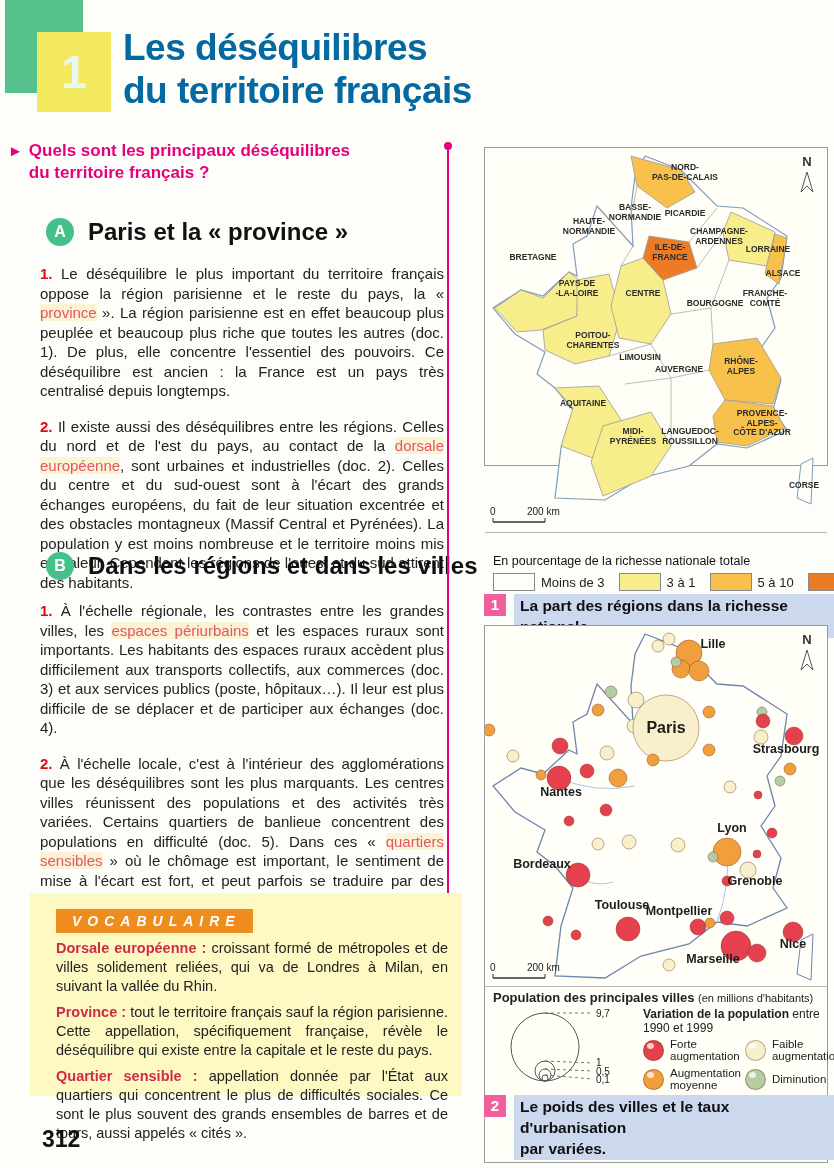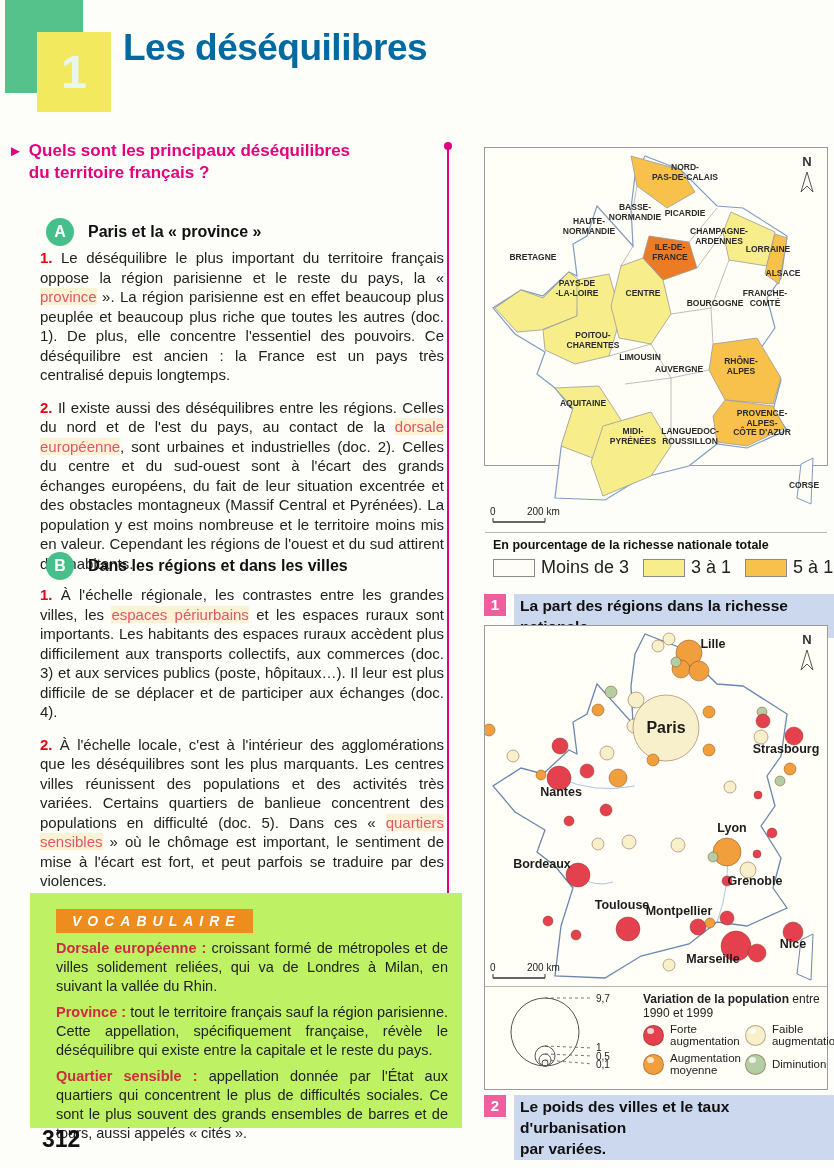--- a/index.html
+++ b/index.html
@@ -12,56 +12,56 @@
   .main-title{position:absolute;left:123px;top:26px;font-size:37px;line-height:43px;font-weight:bold;color:#0369a1;letter-spacing:-0.5px;}
 
   
   .question{position:absolute;left:8px;top:140px;width:430px;color:#e5007d;font-weight:bold;font-size:17px;line-height:22px;}
   .q-arrow{color:#e5007d;margin-right:6px;font-size:15px;}
   .q-text{display:inline-block;vertical-align:top;max-width:390px;}
 
   
   .sec-head{position:absolute;display:flex;align-items:center;gap:14px;}
   .sec-circle{width:28px;height:28px;border-radius:50%;background:#45c08a;color:#fff;font-weight:bold;font-size:16px;text-align:center;line-height:28px;flex:0 0 auto;}
-  .sec-title{font-size:16px;font-weight:bold;color:#101010;}
+  .sec-title{font-size:24px;font-weight:bold;color:#101010;}
   .paras{position:absolute;left:40px;width:404px;}
-  .para{font-size:15px;line-height:19.5px;text-align:justify;margin:0 0 13px 0;}
+  .para{font-size:15px;line-height:19.5px;text-align:justify;margin:16px 0 13px 0;}
   .seg-num{color:#e30613;font-weight:bold;}
   .seg-term{color:#e0566a;background:#fcf3d4;}
 
   
   .pink-rule{position:absolute;left:447px;top:147px;width:2px;height:788px;background:#e5007d;}
   .pink-rule::before{content:"";position:absolute;left:-3px;top:-5px;width:8px;height:8px;background:#e5007d;border-radius:50%;}
   .pink-rule::after{content:"";position:absolute;left:-3px;bottom:-6px;width:8px;height:8px;background:#e5007d;transform:rotate(45deg);}
 
   
-  .vocab-panel{position:absolute;left:30px;top:893px;width:432px;height:235px;background:#bef264;}
+  .vocab-panel{position:absolute;left:30px;top:893px;width:432px;height:203px;background:#fef9c3;}
   .vocab-box{display:inline-block;margin:16px 0 6px 26px;background:#ee8c1d;color:#fff;font-weight:bold;font-style:italic;font-size:14px;letter-spacing:6px;padding:4px 12px 4px 16px;}
   .vocab-entries{margin:0 14px 0 26px;}
   .vocab-entry{font-size:14.5px;line-height:19px;text-align:justify;margin:0 0 7px 0;}
   .vocab-term{color:#cf2b45;font-weight:bold;}
   .page-num{position:absolute;left:42px;top:1126px;font-size:23px;font-weight:bold;color:#111;}
 
   
   .doc-box{position:absolute;left:484px;width:344px;border:1px solid #9b9b9b;background:#fffef7;box-sizing:border-box;}
   .doc1{top:147px;height:319px;}
-  .doc2{top:625px;height:465px;}
+  .doc2{top:625px;height:538px;}
   .map-svg{display:block;}
   .region-label{font-size:8.5px;font-weight:bold;fill:#2b2b2b;text-anchor:middle;}
   .city-label{font-size:12.5px;font-weight:bold;fill:#1c1c1c;text-anchor:middle;}
   .city-label.major{font-size:16px;}
   .city-circle{stroke:rgba(120,60,30,.55);stroke-width:.8;}
   .scale-text{font-size:10px;fill:#222;}
   .compass-n{font-size:13px;font-weight:bold;fill:#333;text-anchor:middle;}
 
   .map1-legend{border-top:1px solid #b5b5b5;padding:5px 8px 4px 8px;}
-  .map1-legend-title{font-size:12.5px;font-weight:bold;color:#111;margin:0 0 5px 0;}
+  .map1-legend-title{font-size:12.5px;font-weight:normal;color:#111;margin:16px 0 5px 0;}
   .swatch-row{display:flex;align-items:center;gap:6px;}
   .swatch{width:40px;height:16px;border:1px solid #8a8a8a;flex:0 0 auto;}
-  .swatch-label{font-size:18px;margin-right:8px;white-space:nowrap;}
+  .swatch-label{font-size:13px;margin-right:8px;white-space:nowrap;}
 
   .map2-legend{border-top:1px solid #b5b5b5;padding:3px 8px 2px 8px;}
   .map2-legend-title{font-size:12.5px;margin:0;}
   .map2-legend-title b{font-size:13px;}
   .map2-legend-sub{font-size:11px;}
   .legend2-body{display:flex;}
   .size-key{flex:0 0 150px;}
   .var-legend{flex:1;padding-top:2px;}
   .var-title{font-size:12px;margin:0 0 3px 0;}
   .var-grid{display:grid;grid-template-columns:1fr 1fr;row-gap:5px;column-gap:4px;}
@@ -80,20 +80,21 @@
 <body>
 
 <div class="page">
 
   <div class="green-sq"></div>
   <div class="yellow-sq">
     <span class="chapter-num">1</span>
   </div>
   <div class="main-title">
     <div>Les déséquilibres</div>
+    <div>du territoire français</div>
   </div>
 
   <div class="question">
     <span class="q-arrow">►</span><span class="q-text"><span>Quels sont les principaux déséquilibres</span><br><span>du territoire français ?</span></span>
   </div>
 
   <div class="sec-head" style="left:46px;top:218px;">
     <span class="sec-circle">A</span>
     <span class="sec-title">Paris et la « province »</span>
   </div>
@@ -277,20 +278,21 @@
         <line x1="60" y1="348" x2="60" y2="352" stroke="#333" stroke-width="1"></line>
         <text class="scale-text" x="5" y="345">0</text>
         <text class="scale-text" x="42" y="345">200 km</text>
       </g>
       <g>
         <text class="compass-n" x="322" y="18">N</text>
         <path d="M322,24 L316,44 L322,38 L328,44 Z" fill="none" stroke="#555" stroke-width="1"></path>
       </g>
     </svg>
     <div class="map2-legend">
+      <p class="map2-legend-title"><b>Population des principales villes</b> <span class="map2-legend-sub">(en millions d'habitants)</span></p>
       <div class="legend2-body">
         <svg class="size-key" width="150" height="80" viewBox="0 0 150 80">
           <circle cx="52" cy="42" r="34" fill="none" stroke="#555" stroke-width="1"></circle>
           <circle cx="52" cy="66" r="10" fill="none" stroke="#555" stroke-width="1"></circle>
           <circle cx="52" cy="70" r="6" fill="none" stroke="#555" stroke-width="1"></circle>
           <circle cx="52" cy="73" r="3" fill="none" stroke="#555" stroke-width="1"></circle>
           <g stroke="#555" stroke-width="0.8" stroke-dasharray="3,3">
             <line x1="52" y1="8" x2="100" y2="8"></line>
             <line x1="52" y1="56" x2="100" y2="58"></line>
             <line x1="52" y1="64" x2="100" y2="66"></line>

